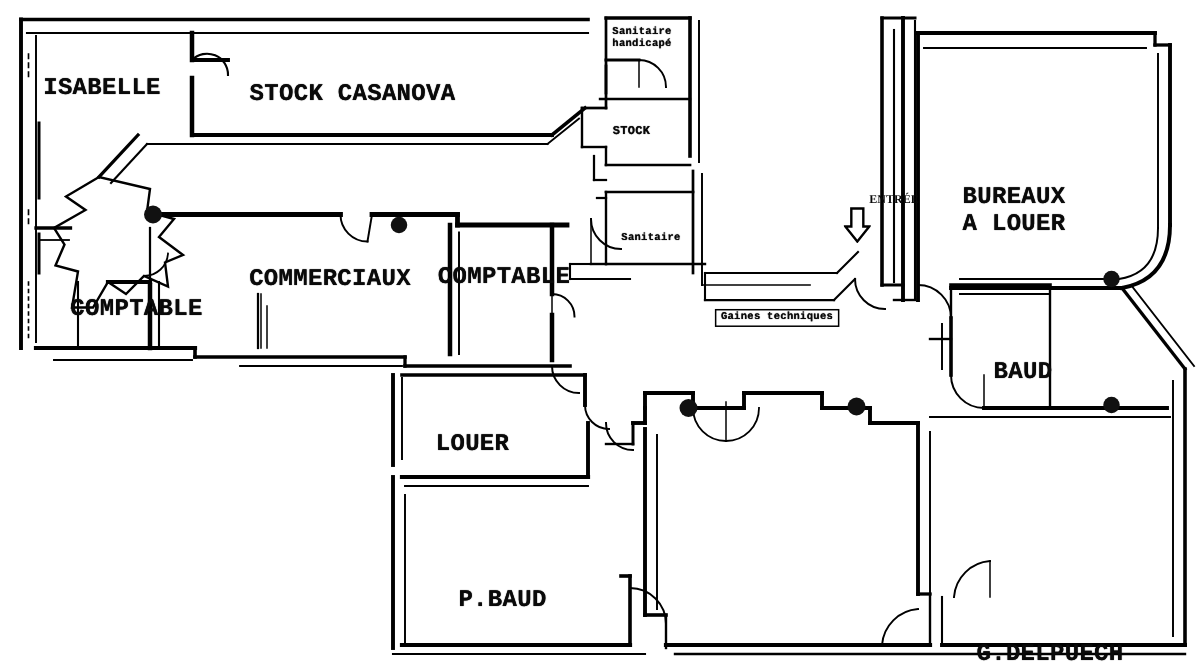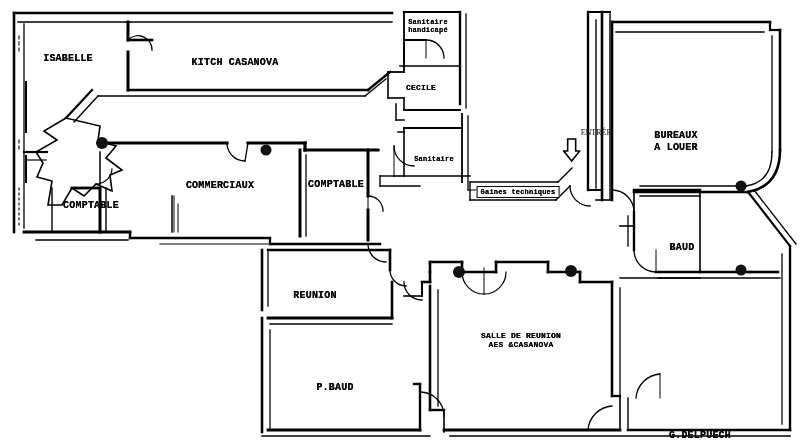--- a/index.html
+++ b/index.html
@@ -30,38 +30,39 @@
     font-family: Liberation Mono, monospace;
     font-weight: bold;
     color: #0a0a0a;
     white-space: pre;
     line-height: 1.15;
     letter-spacing: 0.2px;
     text-align: center;
     transform: translate(-50%, -50%);
     text-shadow: 0 0 0.6px #000;
   }
-  .label-md { font-size: 10px; }
+  .label-md { font-size: 16px; }
   .label-sm { font-size: 8px; }
   .label-xs { font-size: 7px; }
   .label-boxed {
     border: 1.2px solid #000;
     padding: 1px 3px;
     background: #fff;
     font-size: 7px;
     font-weight: bold;
+    margin-top: 20px;
   }
   .entry-marker {
     position: absolute;
     transform: translate(-50%, 0);
     text-align: center;
   }
   .entry-marker .entry-text {
     font-family: "Liberation Serif", serif;
-    font-weight: normal;
+    font-weight: bold;
     font-size: 8px;
     color: #0a0a0a;
     display: block;
     white-space: pre;
     margin-left: 48px;
   }
   .entry-marker svg { display: block; margin: 1px auto 0; }
 </style>
 </head>
 <body>
@@ -300,35 +301,33 @@
       <circle cx="266" cy="150" r="5.5"></circle>
       <circle cx="741" cy="186" r="5.5"></circle>
       <circle cx="741" cy="270" r="5.5"></circle>
       <circle cx="459" cy="272" r="6"></circle>
       <circle cx="571" cy="271" r="6"></circle>
     </g>
 
   </svg>
 
   <div class="room-label label-md" style="left:68px;  top:59px;">ISABELLE</div>
-  <div class="room-label label-md" style="left:235px; top:63px;">KITCH CASANOVA</div>
+  <div class="room-label label-md" style="left:235px; top:63px;">STOCK CASANOVA</div>
   <div class="room-label label-xs" style="left:428px; top:26px;">Sanitaire
 handicapé</div>
-  <div class="room-label label-sm" style="left:421px; top:88px;">CECILE</div>
+  <div class="room-label label-sm" style="left:421px; top:88px;">STOCK</div>
   <div class="room-label label-xs" style="left:434px; top:159px;">Sanitaire</div>
   <div class="room-label label-boxed" style="position:absolute; left:518px; top:192px; transform:translate(-50%,-50%);">Gaines techniques</div>
   <div class="room-label label-md" style="left:676px; top:141px;">BUREAUX
 A LOUER</div>
   <div class="room-label label-md" style="left:72px;  top:206px;margin-left:19px;">COMPTABLE</div>
   <div class="room-label label-md" style="left:220px; top:186px;">COMMERCIAUX</div>
   <div class="room-label label-md" style="left:336px; top:185px;">COMPTABLE</div>
-  <div class="room-label label-md" style="left:315px; top:296px;">REUNION</div>
-  <div class="room-label label-md" style="left:335px; top:388px;">P.BAUD</div>
-  <div class="room-label label-sm" style="left:521px; top:340px;">SALLE DE REUNION
-AES &amp;CASANOVA</div>
+  <div class="room-label label-md" style="left:315px; top:296px;">LOUER</div>
+  <div class="room-label label-md" style="left:335px; top:400px;">P.BAUD</div>
   <div class="room-label label-md" style="left:682px; top:248px;">BAUD</div>
   <div class="room-label label-md" style="left:700px; top:392px;margin-top:44px;">G.DELPUECH</div>
 
   <div class="entry-marker" style="left:572px; top:128px;">
     <span class="entry-text">ENTRÉE</span>
     <svg width="18" height="24" viewBox="0 0 18 24">
       <path d="M 5 1 L 13 1 L 13 13 L 17 13 L 9 23 L 1 13 L 5 13 Z" fill="#ffffff" stroke="#000000" stroke-width="1.6" stroke-linejoin="miter"></path>
     </svg>
   </div>
 

